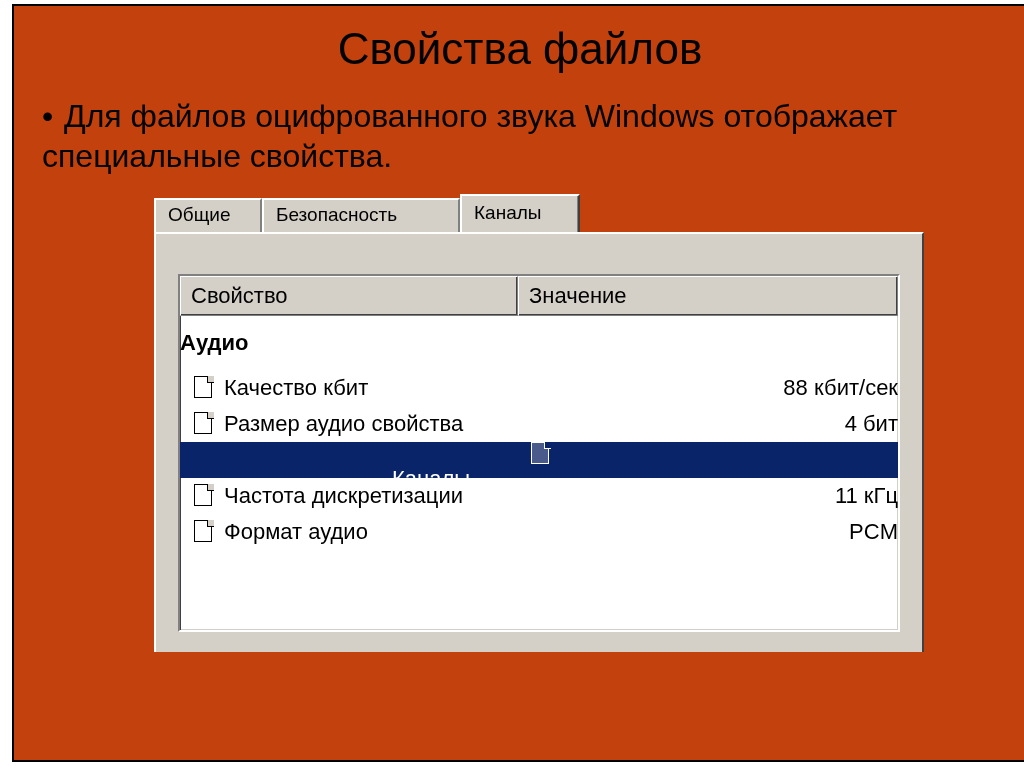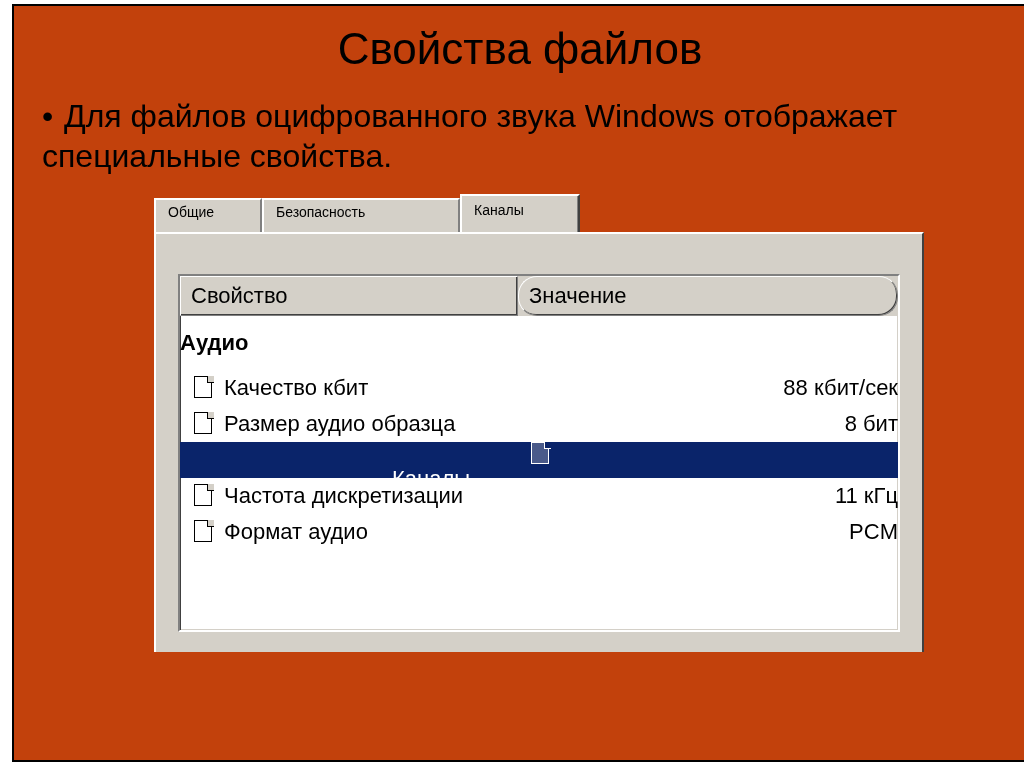--- a/index.html
+++ b/index.html
@@ -53,21 +53,21 @@
     position: relative;
   }
   .tab {
     position: absolute;
     top: 4px;
     height: 34px;
     background: #d4d0c8;
     border-top: 2px solid #fff;
     border-left: 2px solid #fff;
     border-right: 2px solid #808080;
-    font-size: 14px;
+    font-size: 19px;
     color: #000;
     padding: 4px 12px 0 12px;
     cursor: default;
   }
   .tab.active {
     top: 0;
     height: 38px;
     z-index: 3;
     border-right: 2px solid #404040;
     box-shadow: inset -1px 0 0 #808080;
@@ -111,21 +111,21 @@
     border-left: 1px solid #fff;
     border-right: 1px solid #808080;
     border-bottom: 1px solid #808080;
     box-shadow: inset -1px -1px 0 #404040;
     font-size: 22px;
     color: #000;
     padding: 6px 6px 0 10px;
     cursor: default;
   }
   .lv-col.c1 { width: 338px; }
-  .lv-col.c2 { flex: 1; border-radius: 19px; }
+  .lv-col.c2 { flex: 1; }
   .lv-body { padding-top: 8px; }
   .lv-group {
     font-size: 22px;
     font-weight: bold;
     padding: 6px 0 14px 0;
     color:#000;
   }
   .lv-row {
     display: flex;
     align-items: center;
@@ -189,22 +189,22 @@
                 <span class="fold"></span>
               </span>
             <span class="lv-prop">Качество кбит</span>
             <span class="lv-val">88 кбит/сек</span>
           </div>
           <div class="lv-row">
             <span class="icon">
                 <span class="page"></span>
                 <span class="fold"></span>
               </span>
-            <span class="lv-prop">Размер аудио образца</span>
-            <span class="lv-val">8 бит</span>
+            <span class="lv-prop">Размер аудио свойства</span>
+            <span class="lv-val">4 бит</span>
           </div>
           <div class="lv-row selected">
             <span class="icon">
                 <span class="page"></span>
                 <span class="fold"></span>
               </span>
             <span class="lv-prop">Каналы</span>
             <span class="lv-val">1 (моно)</span>
           </div>
           <div class="lv-row">

